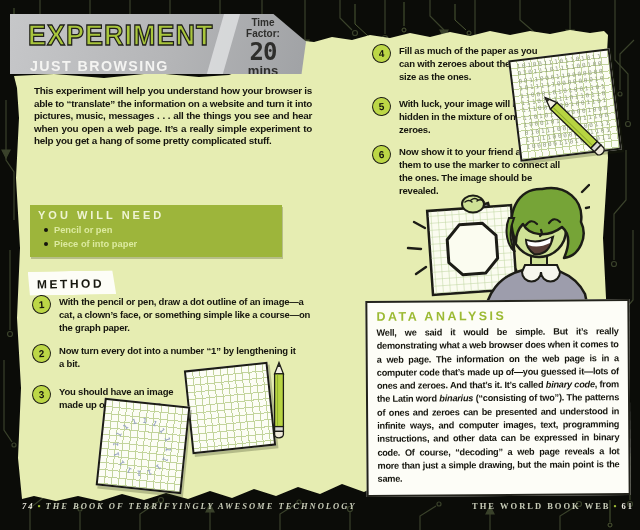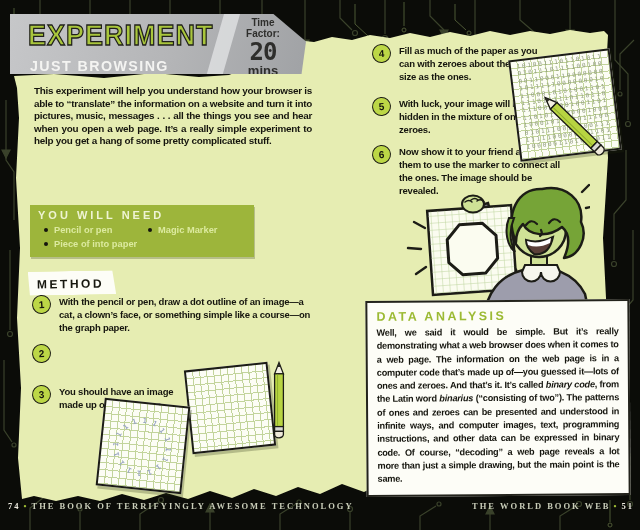--- a/index.html
+++ b/index.html
@@ -45,21 +45,21 @@
   #timeblock .tunit{font-size:13px;font-weight:bold;}
 
   
   #intro{position:absolute;left:34px;top:85px;width:278px;z-index:2;color:#15150e;
     font-size:9.9px;font-weight:bold;line-height:12.6px;letter-spacing:-.25px;
     text-align:justify;}
   #intro p{margin:0;}
   #intro p.ind{text-indent:14px;}
 
   
-  #ywn{position:absolute;left:30px;top:205px;width:224px;height:52px;z-index:2;
+  #ywn{position:absolute;left:30px;top:205px;width:252px;height:52px;z-index:2;
     background:#9db53b;box-shadow:1px 2px 0 rgba(40,50,10,.25);}
   #ywn h3{margin:4px 0 2px 8px;font-size:11px;font-weight:bold;letter-spacing:3px;
     color:#eff4d4;}
   #ywn .cols{display:flex;margin-left:14px;}
   #ywn .col{width:104px;}
   #ywn .item{display:flex;align-items:center;font-size:9.3px;font-weight:bold;
     color:#dcea9f;line-height:14px;}
   #ywn .bullet{width:4px;height:4px;border-radius:50%;background:#14140e;
     margin-right:6px;flex:0 0 auto;}
 
@@ -106,21 +106,21 @@
   #data-box h3{margin:0 0 3px 0;font-size:12.5px;font-weight:bold;letter-spacing:2.5px;
     color:#9cba34;}
   #data-box .body{font-size:9.2px;font-weight:bold;line-height:13.3px;
     letter-spacing:-.25px;color:#15150e;text-align:justify;}
   #data-box .body em{font-style:italic;}
 
   
   .footer{position:absolute;top:501px;z-index:2;font-family:"Liberation Serif",serif;
     font-size:8.5px;font-weight:bold;letter-spacing:2px;color:#c9cdb9;
     white-space:nowrap;}
-  #footer-left{left:8px;}
+  #footer-left{left:22px;font-style:italic;}
   #footer-right{right:6px;text-align:right;}
   .footer .pg{color:#eceadf;}
   .footer .dot{color:#9cba34;margin:0 3px;}
 </style>
 </head>
 <body>
 <div id="stage">
 
   <svg id="circuit" width="640" height="530" viewBox="0 0 640 530">
     <g stroke="#3a422b" stroke-width="1.2" fill="none">
@@ -224,38 +224,35 @@
         <div class="item">
           <span class="bullet"></span>
           <span>Pencil or pen</span>
         </div>
         <div class="item">
           <span class="bullet"></span>
           <span>Piece of into paper</span>
         </div>
       </div>
       <div class="col">
-        <div class="item">
-          <span class="bullet"></span>
-          <span>Magic Marker</span>
-        </div>
       </div>
     </div>
   </div>
 
   <div id="method-ribbon">
     <span>METHOD</span>
   </div>
 
   <div class="step" style="left:32px;top:295px;">
     <div class="step-num">1</div>
     <div class="step-text" style="width:256px;">With the pencil or pen, draw a dot outline of an image—a cat, a clown’s face, or something simple like a course—on the graph paper.</div>
   </div>
   <div class="step" style="left:32px;top:344px;">
     <div class="step-num">2</div>
+    <div class="step-text" style="width:238px;">Now turn every dot into a number “1” by lengthening it a bit.</div>
   </div>
   <div class="step" style="left:32px;top:385px;">
     <div class="step-num">3</div>
     <div class="step-text" style="width:118px;">You should have an image made up of lots of ones.</div>
   </div>
   <div class="step" style="left:372px;top:44px;">
     <div class="step-num">4</div>
     <div class="step-text" style="width:152px;">Fill as much of the paper as you can with zeroes about the same size as the ones.</div>
   </div>
   <div class="step" style="left:372px;top:97px;">
@@ -370,16 +367,16 @@
 
   <div id="data-box">
     <h3>DATA ANALYSIS</h3>
     <div class="body"><span>Well, we said it would be simple. But it’s really demonstrating what a web browser does when it comes to a web page. The information on the web page is in a computer code that’s made up of—you guessed it—lots of ones and zeroes. And that’s it. It’s called </span><em>binary code</em><span>, from the Latin word </span><em>binarius</em><span> (“consisting of two”). The patterns of ones and zeroes can be presented and understood in infinite ways, and computer images, text, programming instructions, and other data can be expressed in binary code. Of course, “decoding” a web page reveals a lot more than just a simple drawing, but the main point is the same.</span></div>
   </div>
 
   <div id="footer-left" class="footer">
     <span class="pg">74</span><span class="dot">•</span><span>THE BOOK OF TERRIFYINGLY AWESOME TECHNOLOGY</span>
   </div>
   <div id="footer-right" class="footer">
-    <span>THE WORLD BOOK WEB</span><span class="dot">•</span><span class="pg">51</span>
+    <span>THE WORLD BOOK WEB</span><span class="dot">•</span><span class="pg">61</span>
   </div>
 
 </div>
 
 </body></html>

